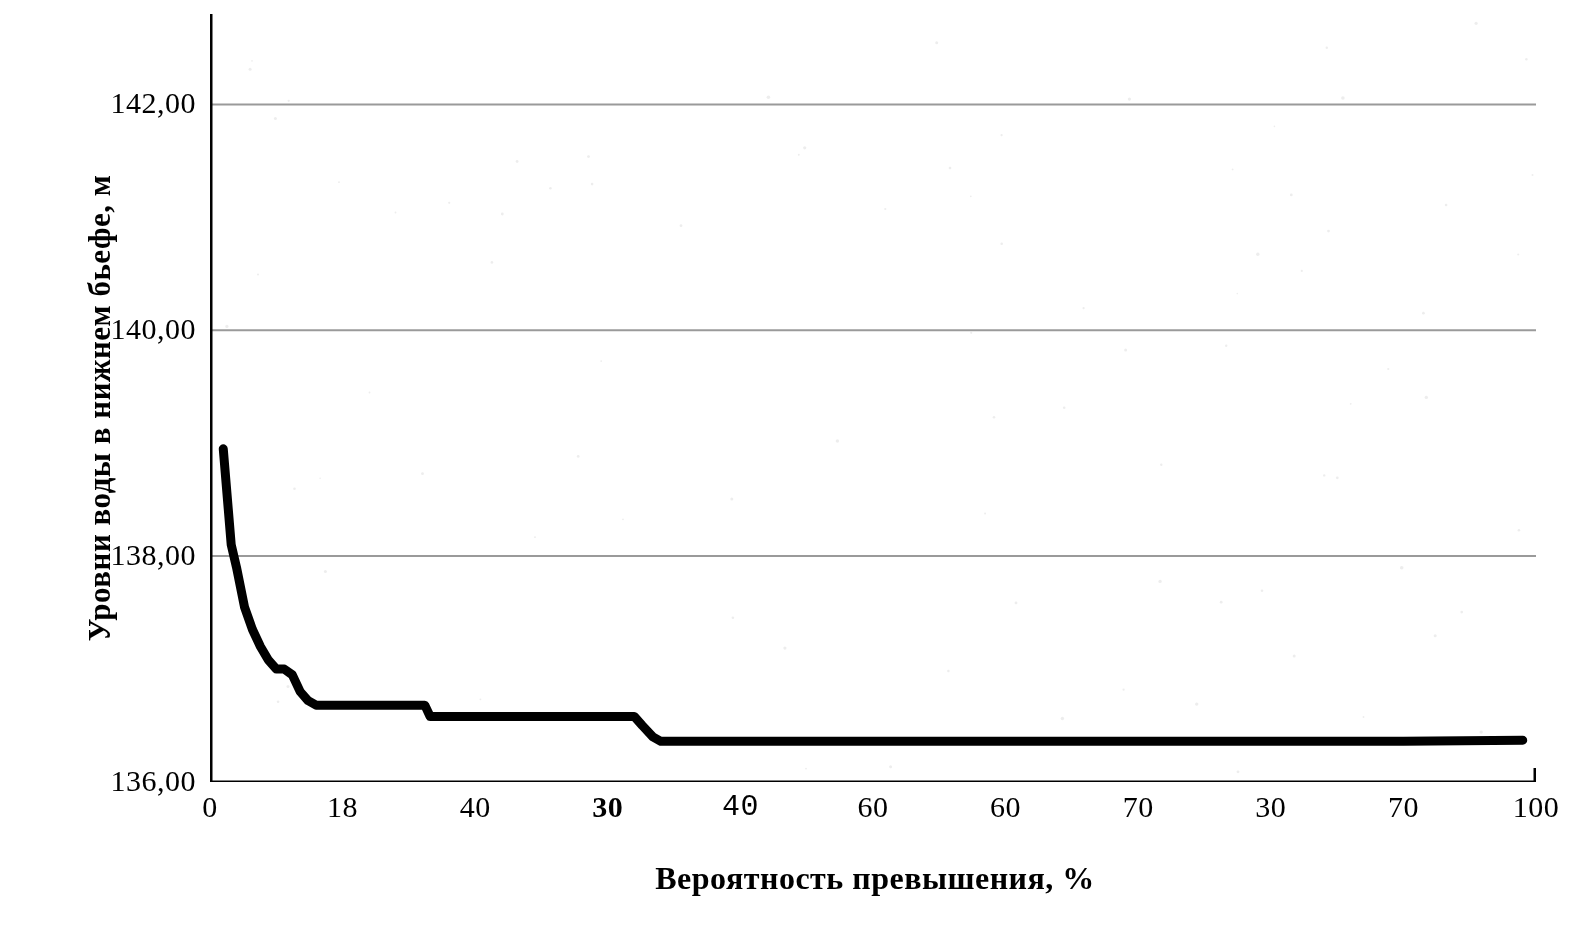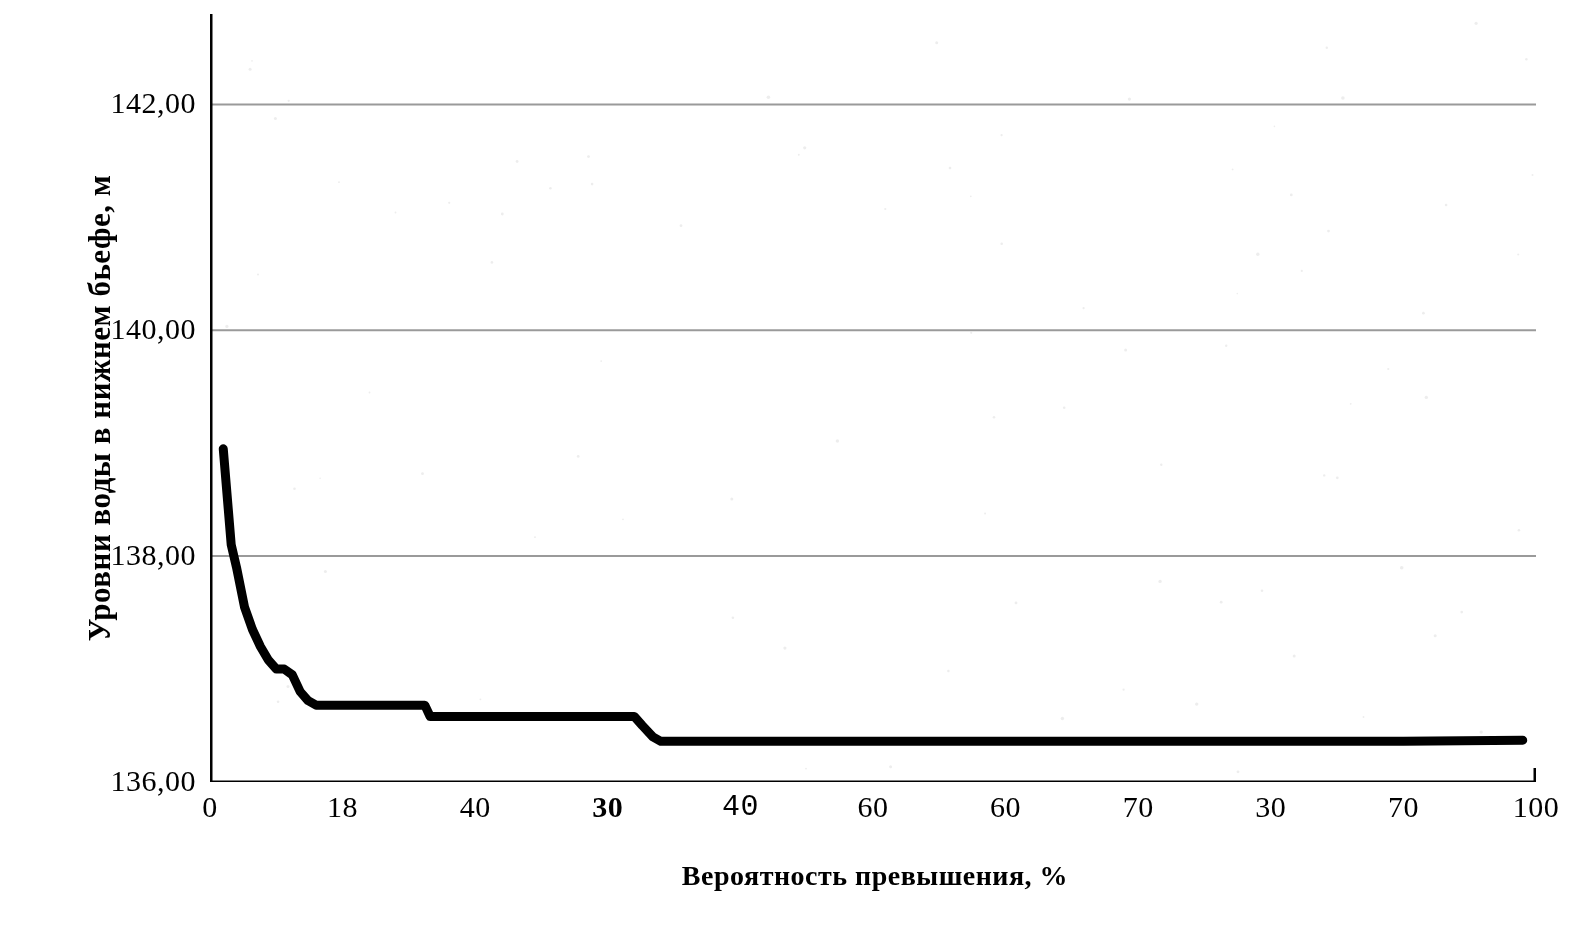--- a/index.html
+++ b/index.html
@@ -33,21 +33,21 @@
     letter-spacing: 0.5px;
     white-space: nowrap;
   }
   
   .x-axis-title {
     position: absolute;
     left: 210px;
     top: 860px;
     width: 1330px;
     text-align: center;
-    font-size: 28px;
+    font-size: 32px;
     font-weight: bold;
     letter-spacing: 0.5px;
   }
   
   .plot-area {
     position: absolute;
     left: 210px;
     top: 14px;
     width: 1326px;
     height: 768px;

